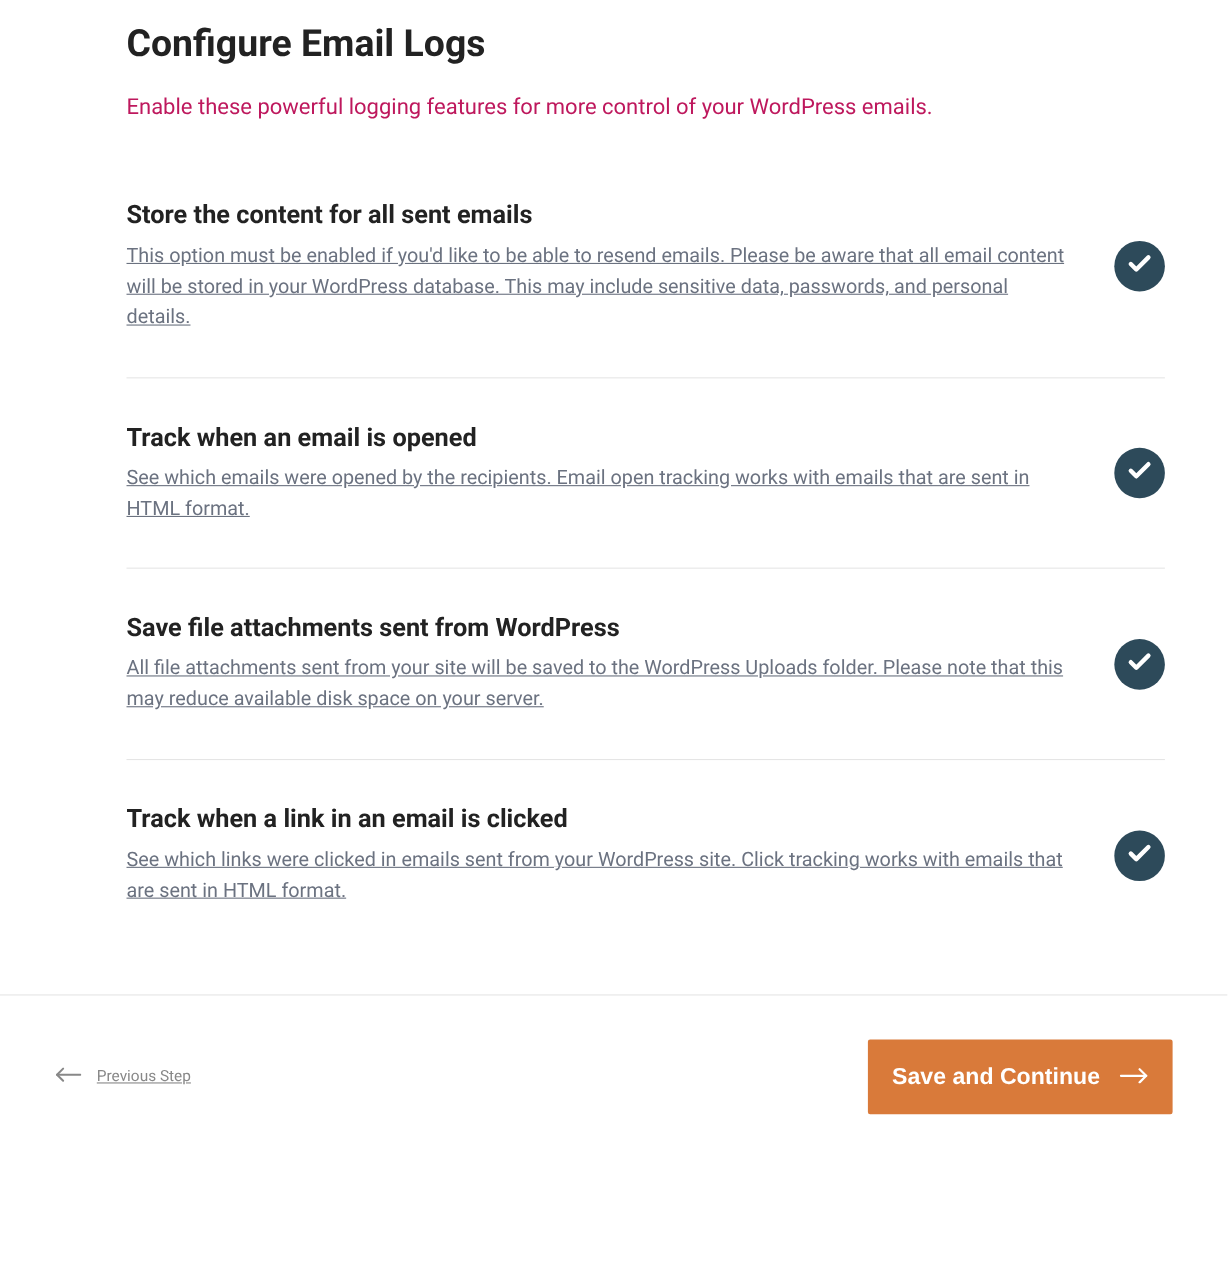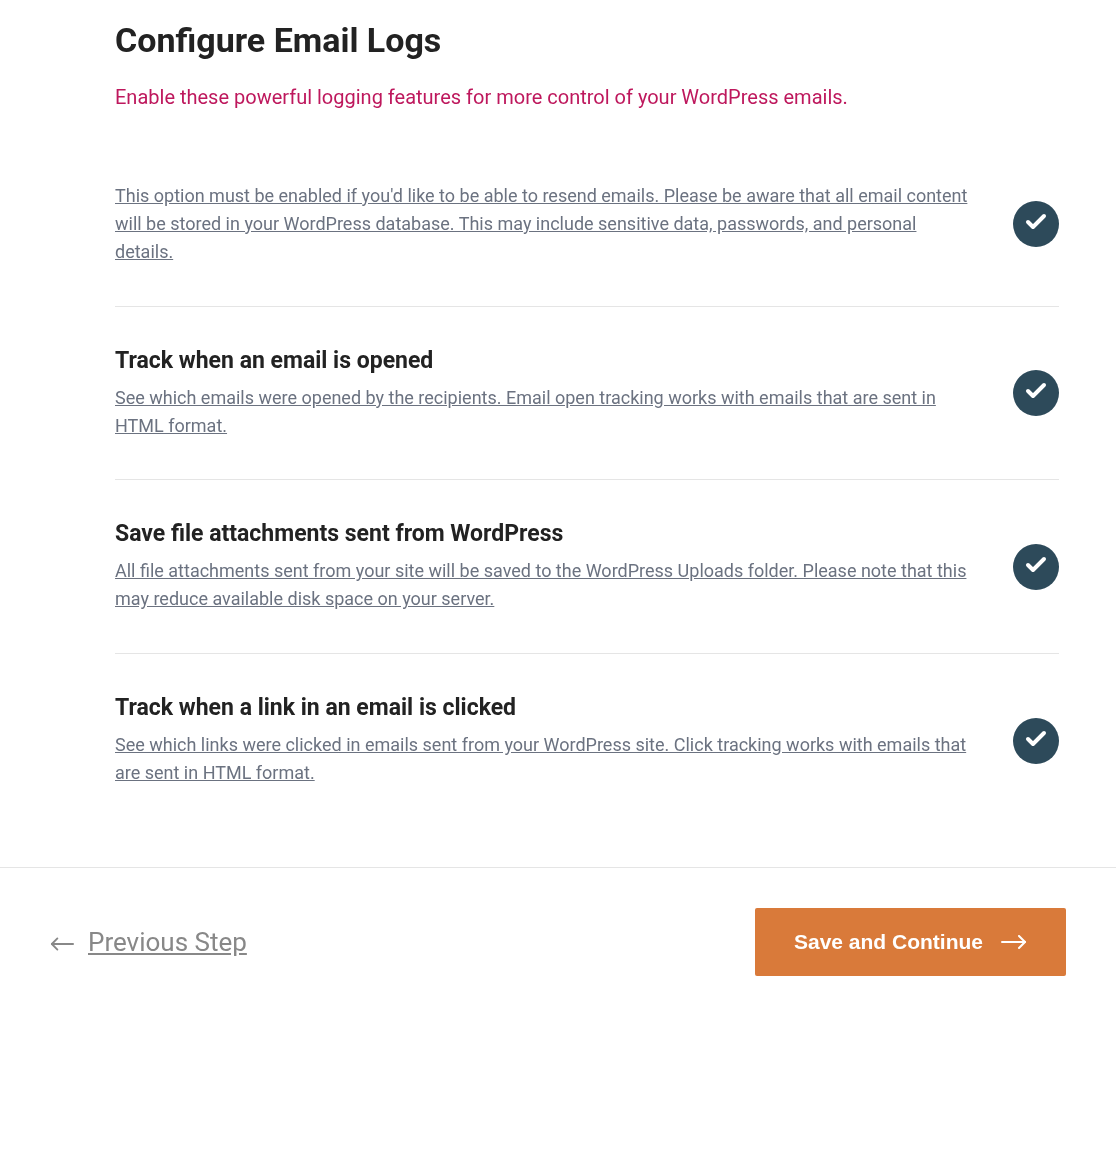--- a/index.html
+++ b/index.html
@@ -76,57 +76,58 @@
       padding: 40px 50px 50px 50px;
       display: flex;
       justify-content: space-between;
       align-items: center;
     }
     .prev-link {
       display: inline-flex;
       align-items: center;
       gap: 14px;
       color: #888;
-      font-size: 26px;
+      font-size: 14px;
       cursor: pointer;
     }
     .prev-link .label {
       text-decoration: underline;
     }
     .prev-link svg {
       width: 24px;
       height: 14px;
     }
     .save-btn {
       background: #d97a3a;
       color: #fff;
       border: none;
       font-size: 21px;
       font-weight: 600;
-      padding: 22px 39px;
+      padding: 22px 22px;
       display: inline-flex;
       align-items: center;
       gap: 18px;
       cursor: pointer;
       border-radius: 2px;
     }
     .save-btn svg {
       width: 26px;
       height: 14px;
     }
   </style>
 </head>
 <body>
 
 <div class="container">
   <h1 class="page-title">Configure Email Logs</h1>
   <p class="page-subtitle">Enable these powerful logging features for more control of your WordPress emails.</p>
 
   <div class="option-row">
     <div class="option-text">
+      <h2 class="option-title">Store the content for all sent emails</h2>
       <p class="option-desc">This option must be enabled if you'd like to be able to resend emails. Please be aware that all email content will be stored in your WordPress database. This may include sensitive data, passwords, and personal details.</p>
     </div>
     <div class="toggle">
       <span>
         <svg viewBox="0 0 24 24" fill="none" stroke="#fff" stroke-width="4" stroke-linecap="round" stroke-linejoin="round">
             <polyline points="4 12 9 17 20 6"></polyline>
           </svg>
       </span>
     </div>
   </div>

